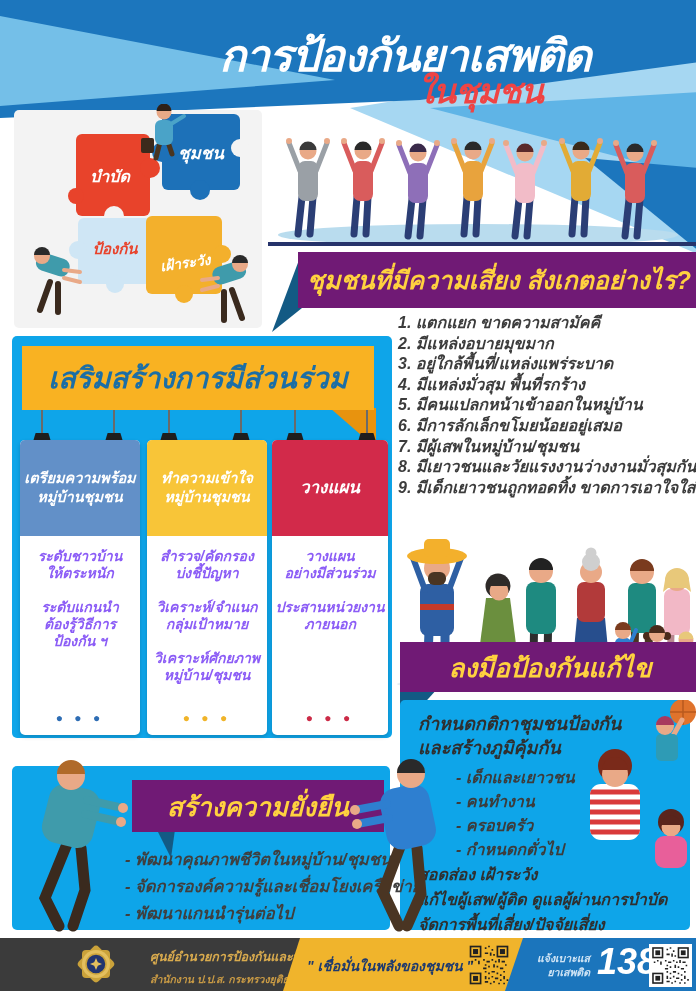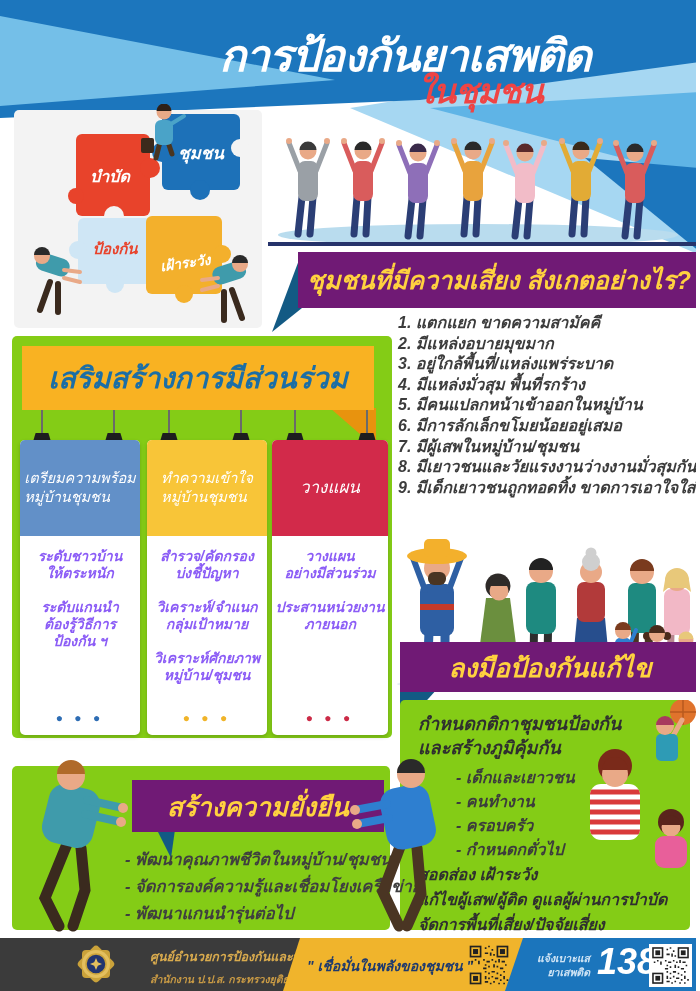--- a/index.html
+++ b/index.html
@@ -6,27 +6,27 @@
   #poster{position:relative;width:696px;height:991px;background:#fff;overflow:hidden;
           font-family:"Liberation Sans","DejaVu Sans",sans-serif}
   .abs{position:absolute}
   .pre{white-space:pre-line}
   .nowrap{white-space:nowrap}
   .it{font-style:italic}
   .title1{color:#fff;font-weight:800;font-size:44px;text-align:center;letter-spacing:-1px}
   .title2{color:#ef4444;font-weight:800;font-size:34px;text-align:center;letter-spacing:-1px}
   .ribbon{background:#701a75;color:#ffd23f;font-weight:800;display:flex;align-items:center;justify-content:center}
   .fold{background:#135a84}
-  .panel{background:#84cc16;border-radius:5px}
+  .panel{background:#0ea5e9;border-radius:5px}
   .risk-list div{font-size:16px;line-height:20.6px;font-weight:700;color:#3c3c3c;white-space:nowrap}
   .banner-yellow{background:#f9b222;color:#1b6ea6;font-weight:800;font-size:29px;
                  display:flex;align-items:center;justify-content:center}
   .card{display:flex;flex-direction:column;box-shadow:0 2px 4px rgba(0,0,0,.18);border-radius:5px;overflow:hidden;background:#fff}
-  .card-hd{height:96px;display:flex;align-items:center;justify-content:center;text-align:left;
-           color:#fff;font-weight:400;font-size:14.5px;line-height:1.3}
+  .card-hd{height:96px;display:flex;align-items:center;justify-content:center;text-align:center;
+           color:#fff;font-weight:700;font-size:14.5px;line-height:1.3}
   .card-bd{flex:1;text-align:center;padding-top:12px;font-size:14px;line-height:17px;
            font-weight:700;color:#8b5cf6}
   .card-dots{text-align:center;font-size:12px;letter-spacing:4px;padding-bottom:10px;font-weight:700}
   .wire{width:2px;background:#6a6a6a}
   .clipv{width:20px;height:12px;background:#1e1e1e;clip-path:polygon(18% 0,82% 0,100% 100%,0 100%)}
   .action-head{font-size:18px;line-height:24px;font-weight:800;color:#2f2f2f}
   .action-li{font-size:16px;line-height:24px;font-weight:700;color:#3c3c3c}
   .action-line{font-size:16px;line-height:25px;font-weight:800;color:#2f2f2f}
   .sustain-li{font-size:16.5px;line-height:27px;font-weight:700;color:#3f3f3f;white-space:nowrap}
   .footer{background:#3b3b3b}

